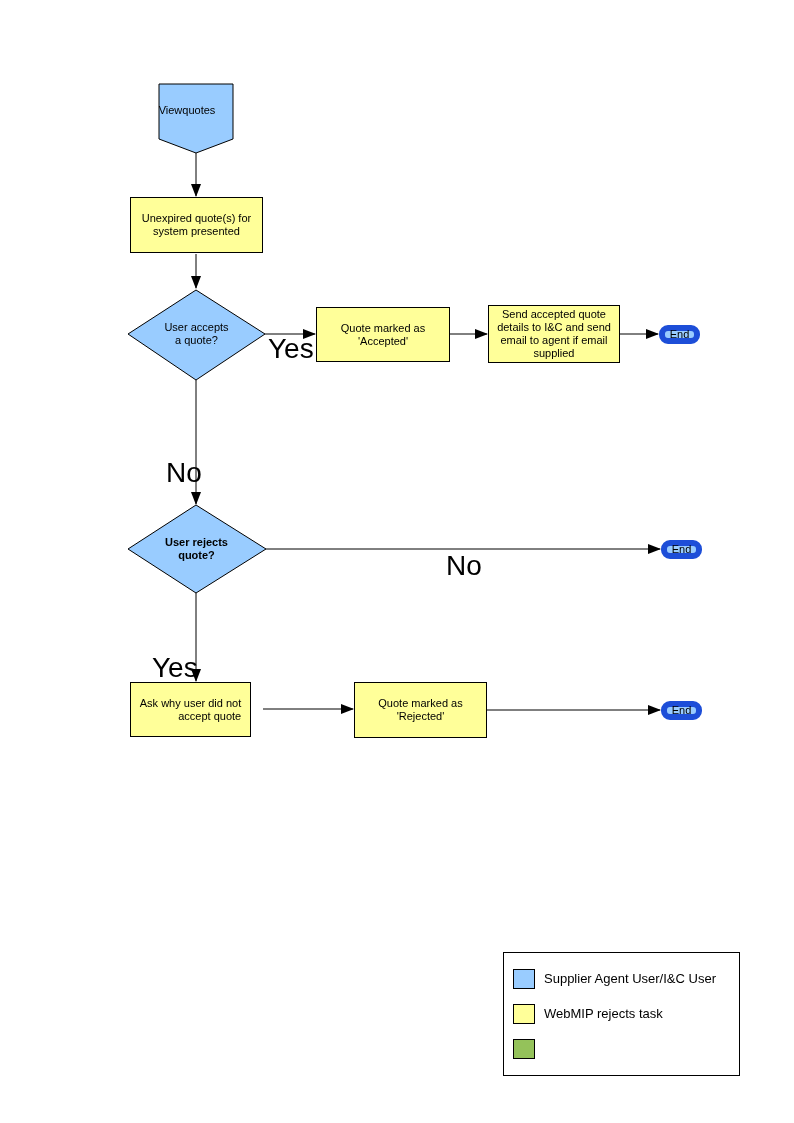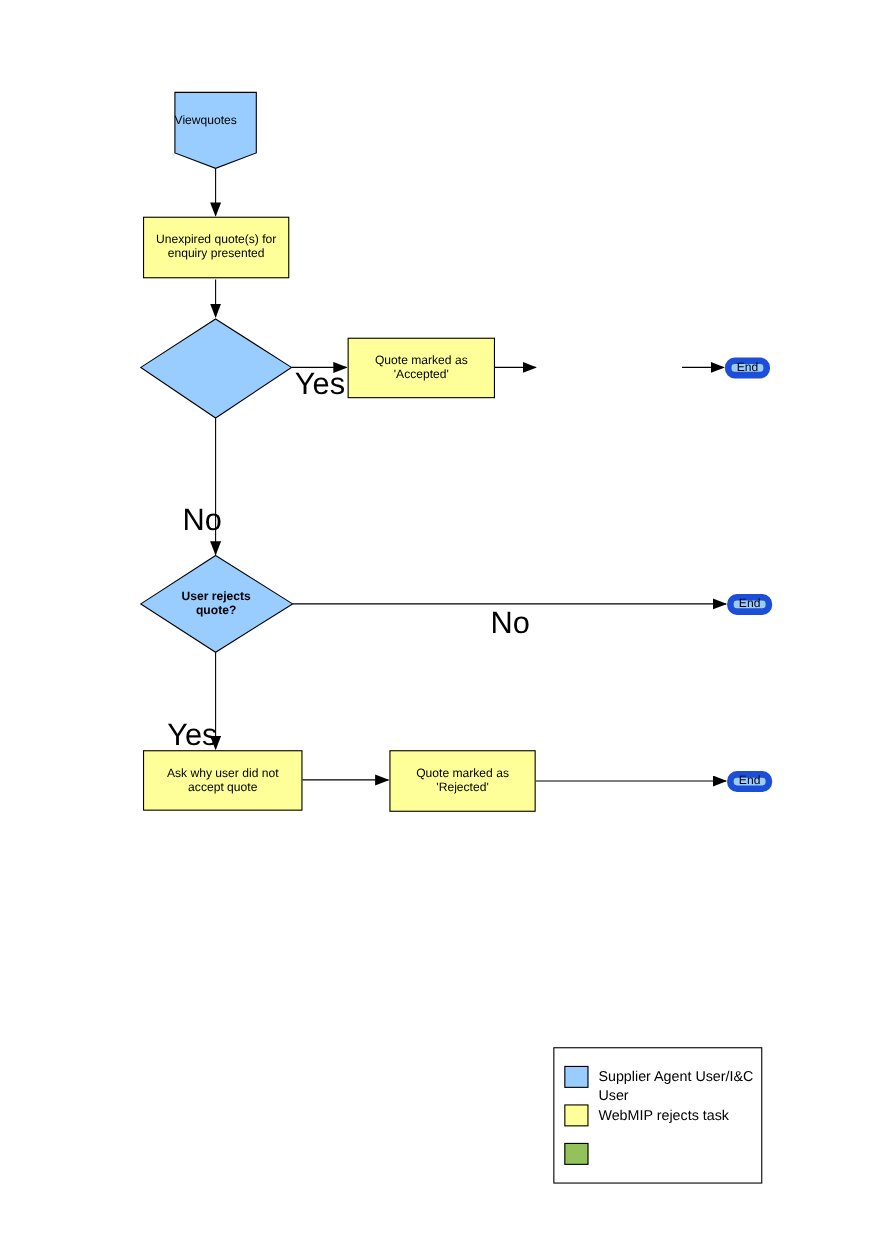--- a/index.html
+++ b/index.html
@@ -18,21 +18,21 @@
   }
   .task { background:var(--node-yellow); border:1px solid #000; }
   .endcap {
     background:var(--node-blue); border:6px solid #1d4ed8; border-radius:9px;
     font-size:11px;
   }
   .overlay { background:transparent; }
   .edge-label { position:absolute; font-size:28px; line-height:1; white-space:nowrap;margin-top:33px; }
 
   #legend {
-    position:absolute; left:503px; top:952px; width:190px; height:124px;
+    position:absolute; left:503px; top:952px; width:237px; height:124px;
     border:1px solid #000; background:#fff; box-sizing:border-box;
   }
   .legend-swatch {
     position:absolute; left:9px; width:22px; height:20px;
     border:1px solid #000; box-sizing:border-box;
   }
   .legend-label {
     position:absolute; left:40px; font-size:13px; line-height:17px;
     white-space:pre-line;
   }
@@ -61,43 +61,49 @@
     <path class="connector" d="M196,380 V504" marker-end="url(#arrowhead)"></path>
     <path class="connector" d="M266,549 H660" marker-end="url(#arrowhead)"></path>
     <path class="connector" d="M196,593 V681" marker-end="url(#arrowhead)"></path>
     <path class="connector" d="M263,709 H353" marker-end="url(#arrowhead)"></path>
     <path class="connector" d="M487,710 H660" marker-end="url(#arrowhead)"></path>
   </svg>
 
   <div class="node overlay" style="left:159px; top:84px; width:56px; height:52px;">Viewquotes</div>
 
   <div class="node task" style="left:130px; top:197px; width:133px; height:56px;">Unexpired quote(s) for
-enquiry presented</div>
+system presented</div>
 
+  <div class="node overlay" style="left:140px; top:302px; width:113px; height:64px;">User accepts
+a quote?</div>
 
   <div class="edge-label" style="left:268px; top:302px;">Yes</div>
 
   <div class="node task" style="left:316px; top:307px; width:134px; height:55px;">Quote  marked as
 'Accepted'</div>
 
+  <div class="node task" style="left:488px; top:305px; width:132px; height:58px;">Send accepted quote
+details to I&amp;C and send
+email to agent if email
+supplied</div>
 
   <div class="node endcap" style="left:659px; top:325px; width:41px; height:19px;">End</div>
 
   <div class="edge-label" style="left:166px; top:426px;">No</div>
 
   <div class="node overlay" style="left:140px; top:517px; width:113px; height:64px;font-weight:bold;">User rejects
 quote?</div>
 
   <div class="edge-label" style="left:446px; top:519px;">No</div>
 
   <div class="node endcap" style="left:661px; top:540px; width:41px; height:19px;">End</div>
 
   <div class="edge-label" style="left:152px; top:621px;">Yes</div>
 
-  <div class="node task" style="left:130px; top:682px; width:145px; height:55px;">Ask why user did not
+  <div class="node task" style="left:130px; top:682px; width:121px; height:55px;text-align:right;">Ask why user did not
 accept quote</div>
 
   <div class="node task" style="left:354px; top:682px; width:133px; height:56px;">Quote  marked as
 'Rejected'</div>
 
   <div class="node endcap" style="left:661px; top:701px; width:41px; height:19px;">End</div>
 
   <div id="legend">
     <div class="legend-swatch" style="top: 16px; background-color: rgb(153, 204, 255);"></div>
     <div class="legend-label" style="top:17px;">Supplier Agent User/I&amp;C User</div>

